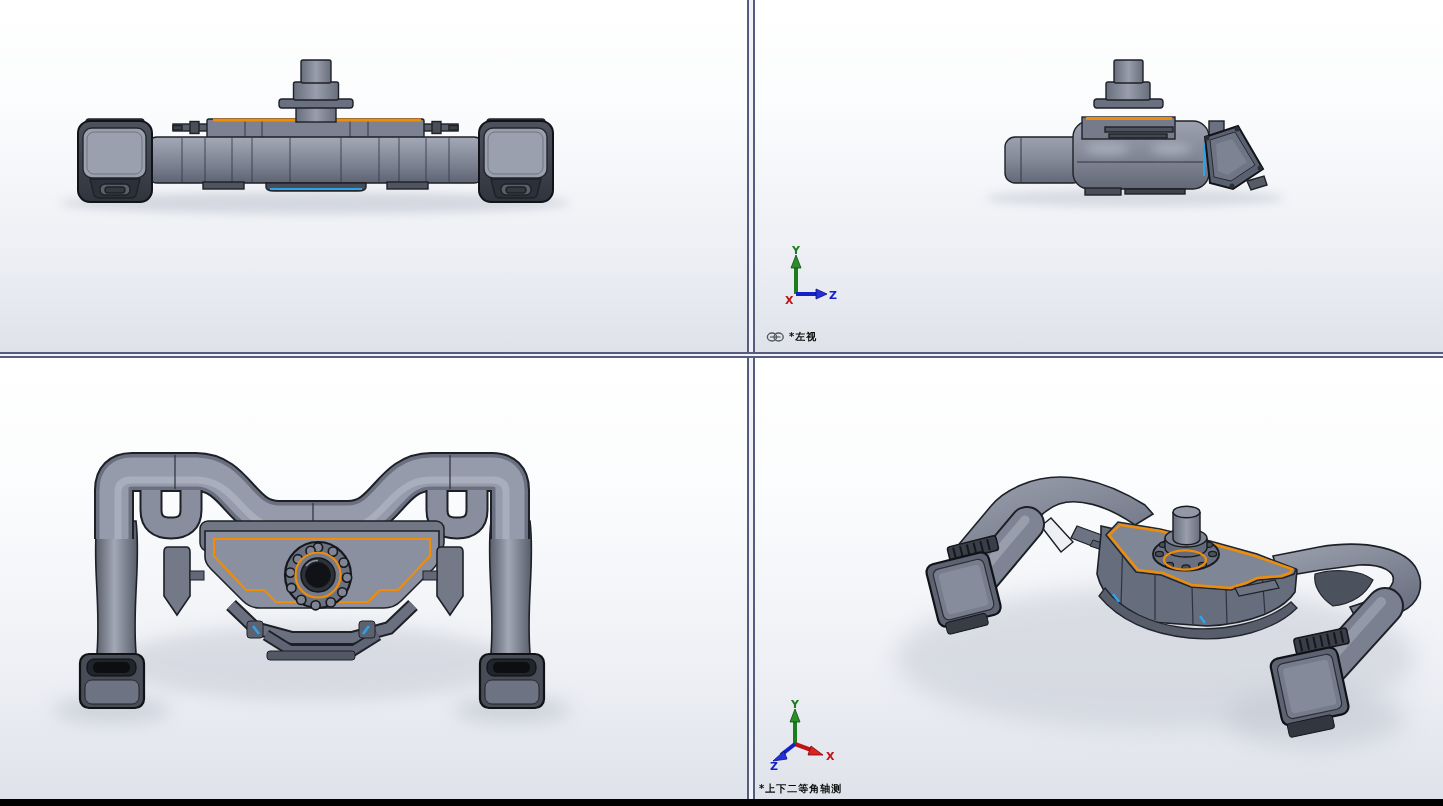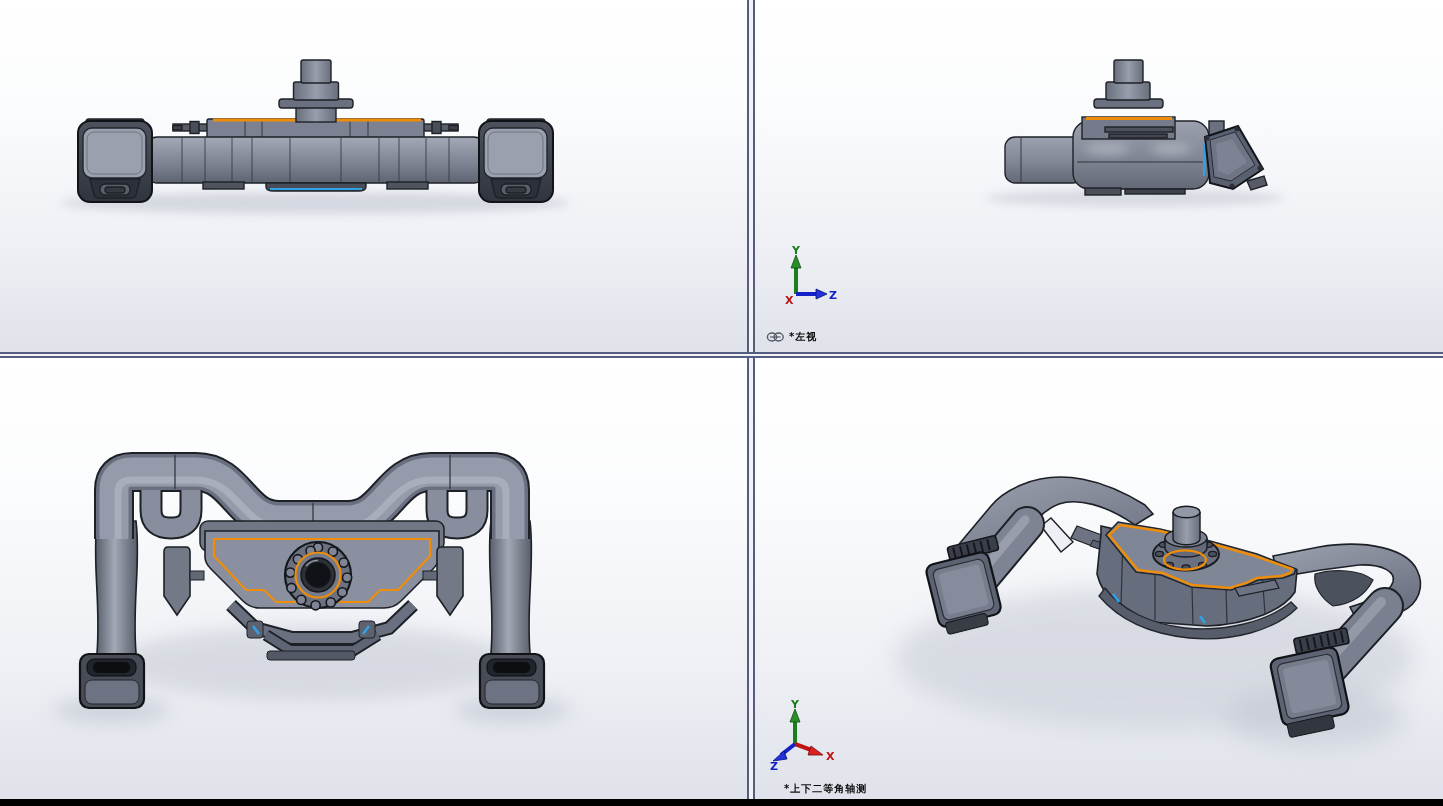--- a/index.html
+++ b/index.html
@@ -13,21 +13,21 @@
   .vp-bl { left:0; top:358px; width:748px; height:441px; }
   .vp-br { left:755px; top:358px; width:688px; height:441px; }
   .divider-v { position:absolute; left:747px; top:0; width:8px; height:799px;
     background:#f1f2f8; border-left:2px solid #565c7e; border-right:2px solid #565c7e; cursor:col-resize; }
   .divider-h { position:absolute; left:0; top:352px; width:1443px; height:6px;
     background:#f1f2f8; border-top:2px solid #565c7e; border-bottom:2px solid #565c7e; cursor:row-resize; }
   .bottom-bar { position:absolute; left:0; top:799px; width:1443px; height:7px; background:#000; }
   .vp-label { position:absolute; display:flex; align-items:center; gap:4px;
     font-size:10px; font-weight:bold; color:#0a0a0a; letter-spacing:1px; white-space:nowrap; }
   .lbl-tr { left:11px; top:330px; }
-  .lbl-br { left:29px; top:424px; }
+  .lbl-br { left:4px; top:424px; }
   .part-svg, .triad-svg { position:absolute; display:block; }
 </style>
 </head>
 <body>
 
 <div class="stage">
 
   <div class="viewport vp-tl">
     <svg class="part-svg" style="left:0;top:0" width="748" height="352" viewBox="0 0 748 352">
       <defs>

